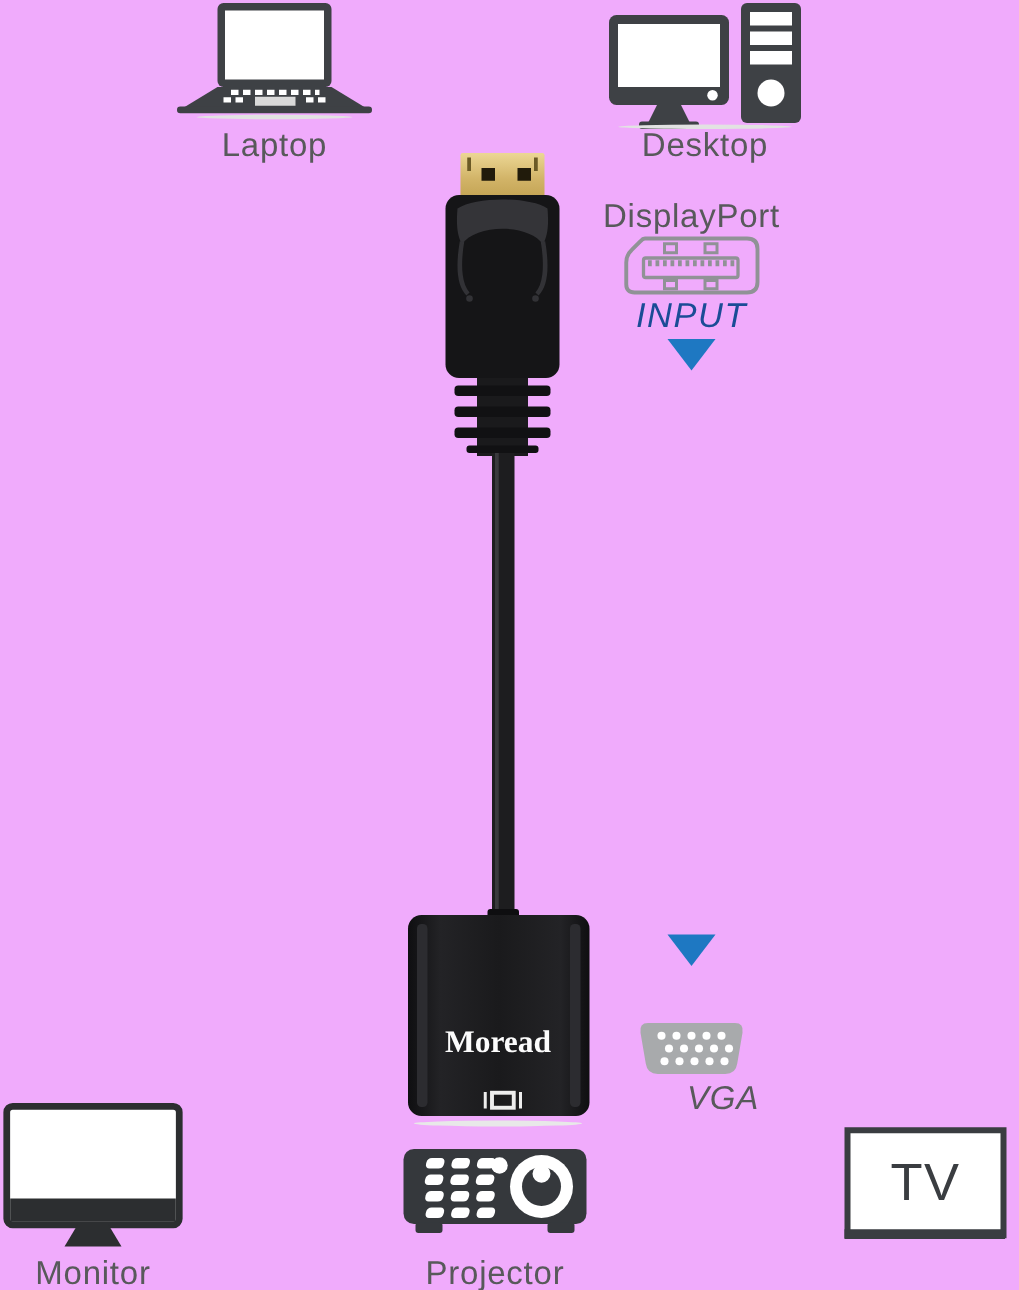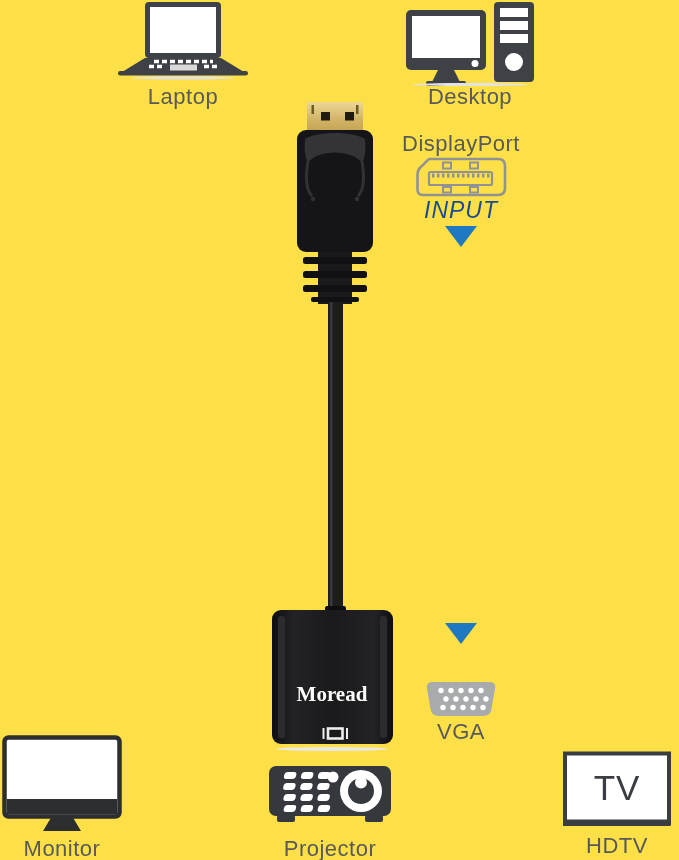--- a/index.html
+++ b/index.html
@@ -1,17 +1,17 @@
 <!DOCTYPE html>
 <html><head>
 <meta charset="utf-8">
 <style>
   html,body{margin:0;padding:0;background:#fff;}
   .canvas{
-    position:relative;width:679px;height:860px;background:#fde047;
+    position:relative;width:679px;height:860px;background:#f0abfc;
     font-family:"Liberation Sans",sans-serif;overflow:hidden;
   }
   .abs{position:absolute;}
   .dev-label{
     position:absolute;color:#58595b;font-size:22px;text-align:center;
     white-space:nowrap;letter-spacing:0.5px;
   }
   .blue-label{
     position:absolute;color:#1a4c96;font-size:23px;text-align:center;
     white-space:nowrap;letter-spacing:1px;
@@ -132,21 +132,21 @@
         <circle cx="43" cy="19" r="2.7"></circle>
         <circle cx="53" cy="19" r="2.7"></circle>
         <circle cx="63" cy="19" r="2.7"></circle>
       <circle cx="20" cy="27.5" r="2.7"></circle>
         <circle cx="30" cy="27.5" r="2.7"></circle>
         <circle cx="40" cy="27.5" r="2.7"></circle>
         <circle cx="50" cy="27.5" r="2.7"></circle>
         <circle cx="60" cy="27.5" r="2.7"></circle>
     </g>
   </svg>
-  <div class="dev-label" style="left:386px;top:719px;width:150px;">VGA</div>
+  <div class="dev-label" style="left:407px;top:719px;width:150px;font-style:italic;">VGA</div>
 
   <svg class="abs" style="left:2px;top:735px;" width="120" height="100" viewBox="0 0 120 100">
     <rect x="2.5" y="2.5" width="115" height="79" rx="4" fill="#ffffff" stroke="#2c2e30" stroke-width="4.5"></rect>
     <rect x="4.8" y="64" width="110.4" height="15.5" fill="#2c2e30"></rect>
     <polygon points="50,81 70,81 79,96 41,96" fill="#2c2e30"></polygon>
   </svg>
   <div class="dev-label" style="left:2px;top:836px;width:120px;">Monitor</div>
 
   <svg class="abs" style="left:267px;top:764px;" width="126" height="62" viewBox="0 0 126 62">
     <rect x="2" y="2" width="122" height="50" rx="7" fill="#35383c"></rect>
@@ -171,15 +171,14 @@
     <rect x="10" y="51" width="18" height="7" rx="2" fill="#35383c"></rect>
     <rect x="98" y="51" width="18" height="7" rx="2" fill="#35383c"></rect>
   </svg>
   <div class="dev-label" style="left:267px;top:836px;width:126px;">Projector</div>
 
   <svg class="abs" style="left:562px;top:751px;" width="110" height="78" viewBox="0 0 110 78">
     <rect x="3" y="2.5" width="104" height="70" fill="#ffffff" stroke="#3a3d41" stroke-width="4"></rect>
     <rect x="1" y="68.5" width="107" height="6.5" fill="#3a3d41"></rect>
     <text x="55" y="49" text-anchor="middle" font-size="35" letter-spacing="1" font-family="'Liberation Sans',sans-serif" fill="#3a3d41">TV</text>
   </svg>
-  <div class="dev-label" style="left:562px;top:833px;width:110px;">HDTV</div>
 
 </div>
 
 </body></html>

